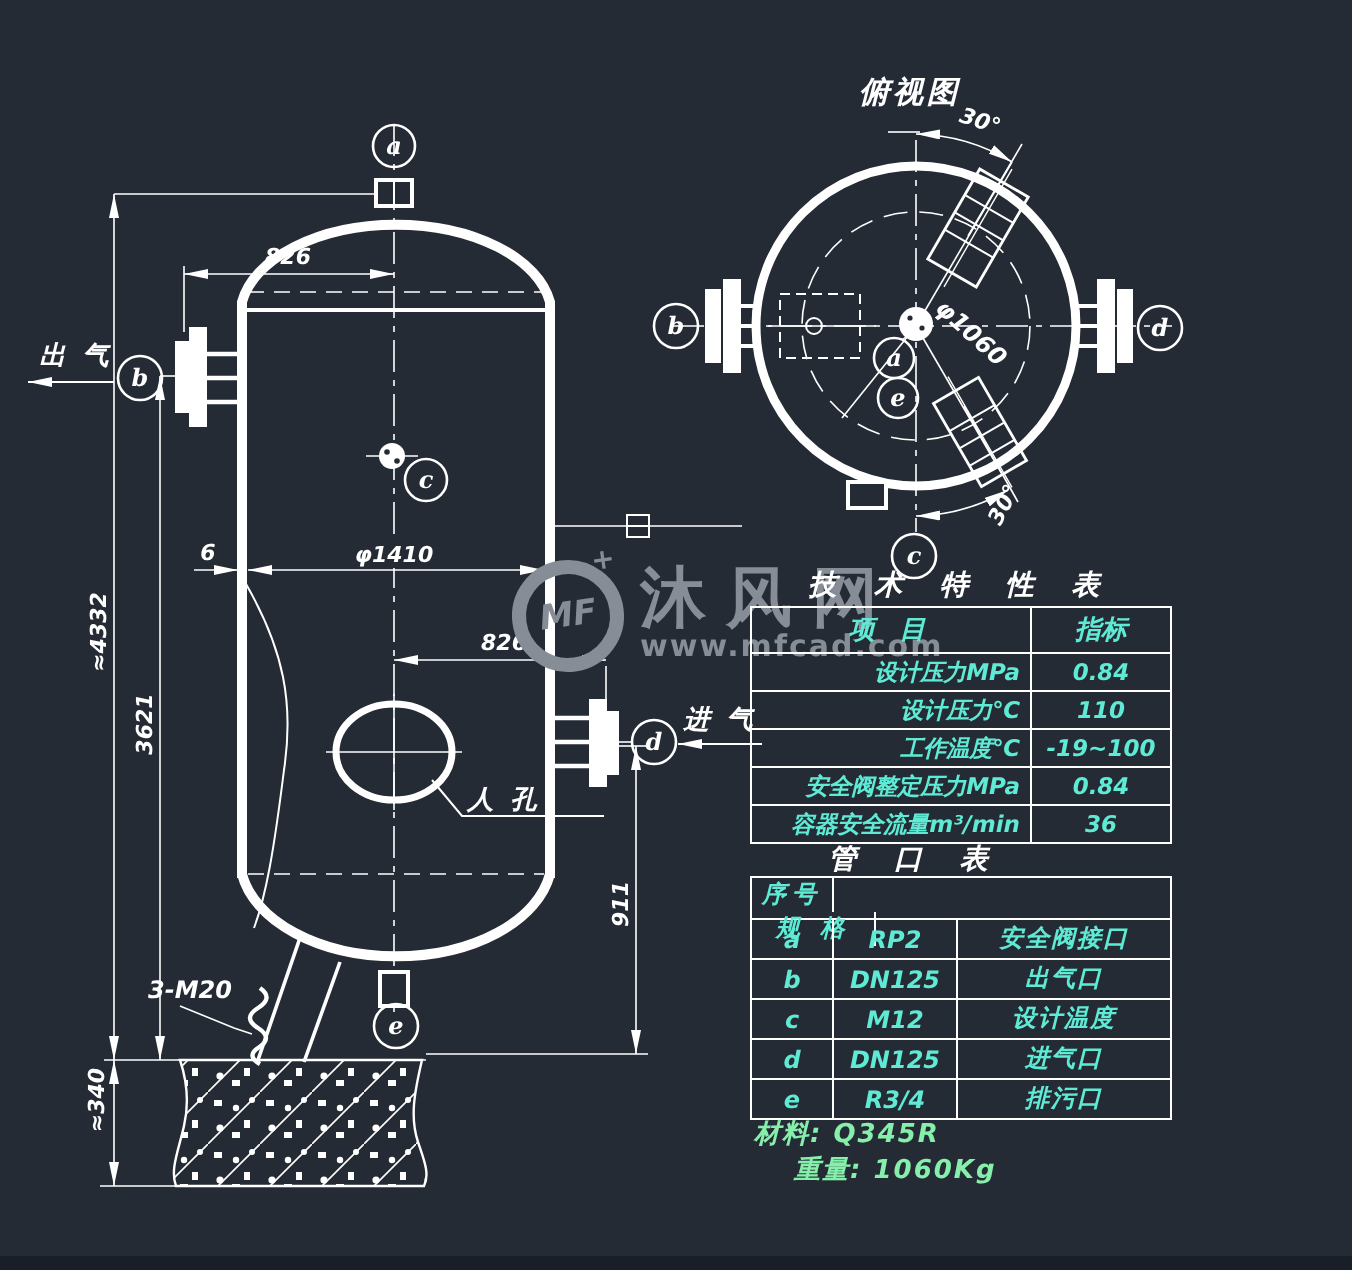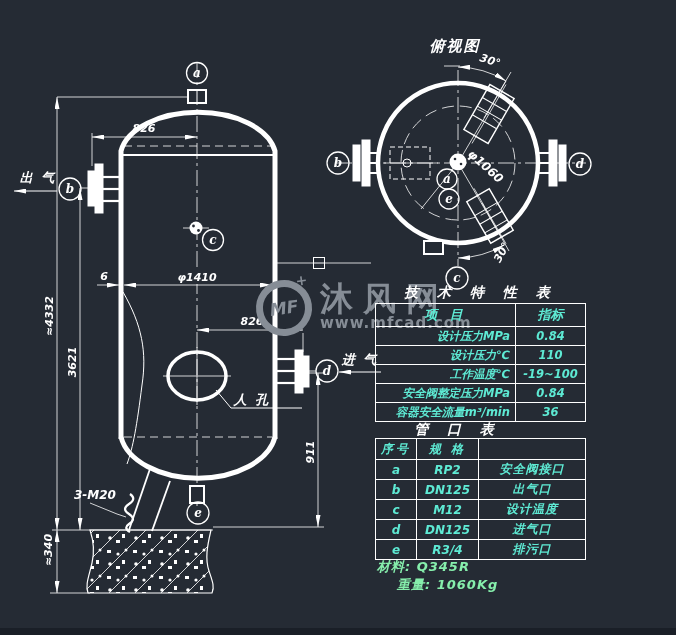--- a/index.html
+++ b/index.html
@@ -29,21 +29,21 @@
   #tech-table .row{display:flex;height:18px;border-top:1px solid #fff;align-items:center;
       font:italic bold 11.5px "DejaVu Sans",sans-serif;}
   #tech-table .row.hdr{height:22px;border-top:none;font-size:13px;}
   #tech-table .c1{width:140px;border-right:1px solid #fff;align-self:stretch;display:flex;
       align-items:center;justify-content:flex-end;padding:0 5px;box-sizing:border-box;}
   #tech-table .c1.center{justify-content:center;letter-spacing:4px;}
   #tech-table .c2{flex:1;text-align:center;}
   #nozzle-table{left:375px;top:438px;width:211px;}
   #nozzle-table .row{display:flex;height:19px;border-top:1px solid #fff;align-items:center;
       font:italic bold 12px "DejaVu Sans",sans-serif;text-align:center;}
-  #nozzle-table .row.hdr{height:20px;border-top:none;letter-spacing:3px;}
+  #nozzle-table .row.hdr{height:20px;border-top:none;letter-spacing:3px;flex-direction:column;}
   #nozzle-table .n1{width:40px;border-right:1px solid #fff;align-self:stretch;display:flex;align-items:center;justify-content:center;}
   #nozzle-table .n2{width:61px;border-right:1px solid #fff;align-self:stretch;display:flex;align-items:center;justify-content:center;}
   #nozzle-table .n3{flex:1;letter-spacing:1px;}
   .note{position:absolute;z-index:3;color:#86efac;font:italic bold 13px "DejaVu Sans",sans-serif;letter-spacing:1px;}
   #note-material{left:377px;top:558px;}
   #note-weight{left:397px;top:576px;}
   #bottom-strip{position:absolute;left:0;top:628px;width:676px;height:7px;background:#1a1f27;z-index:4;}
 </style>
 </head>
 <body>

